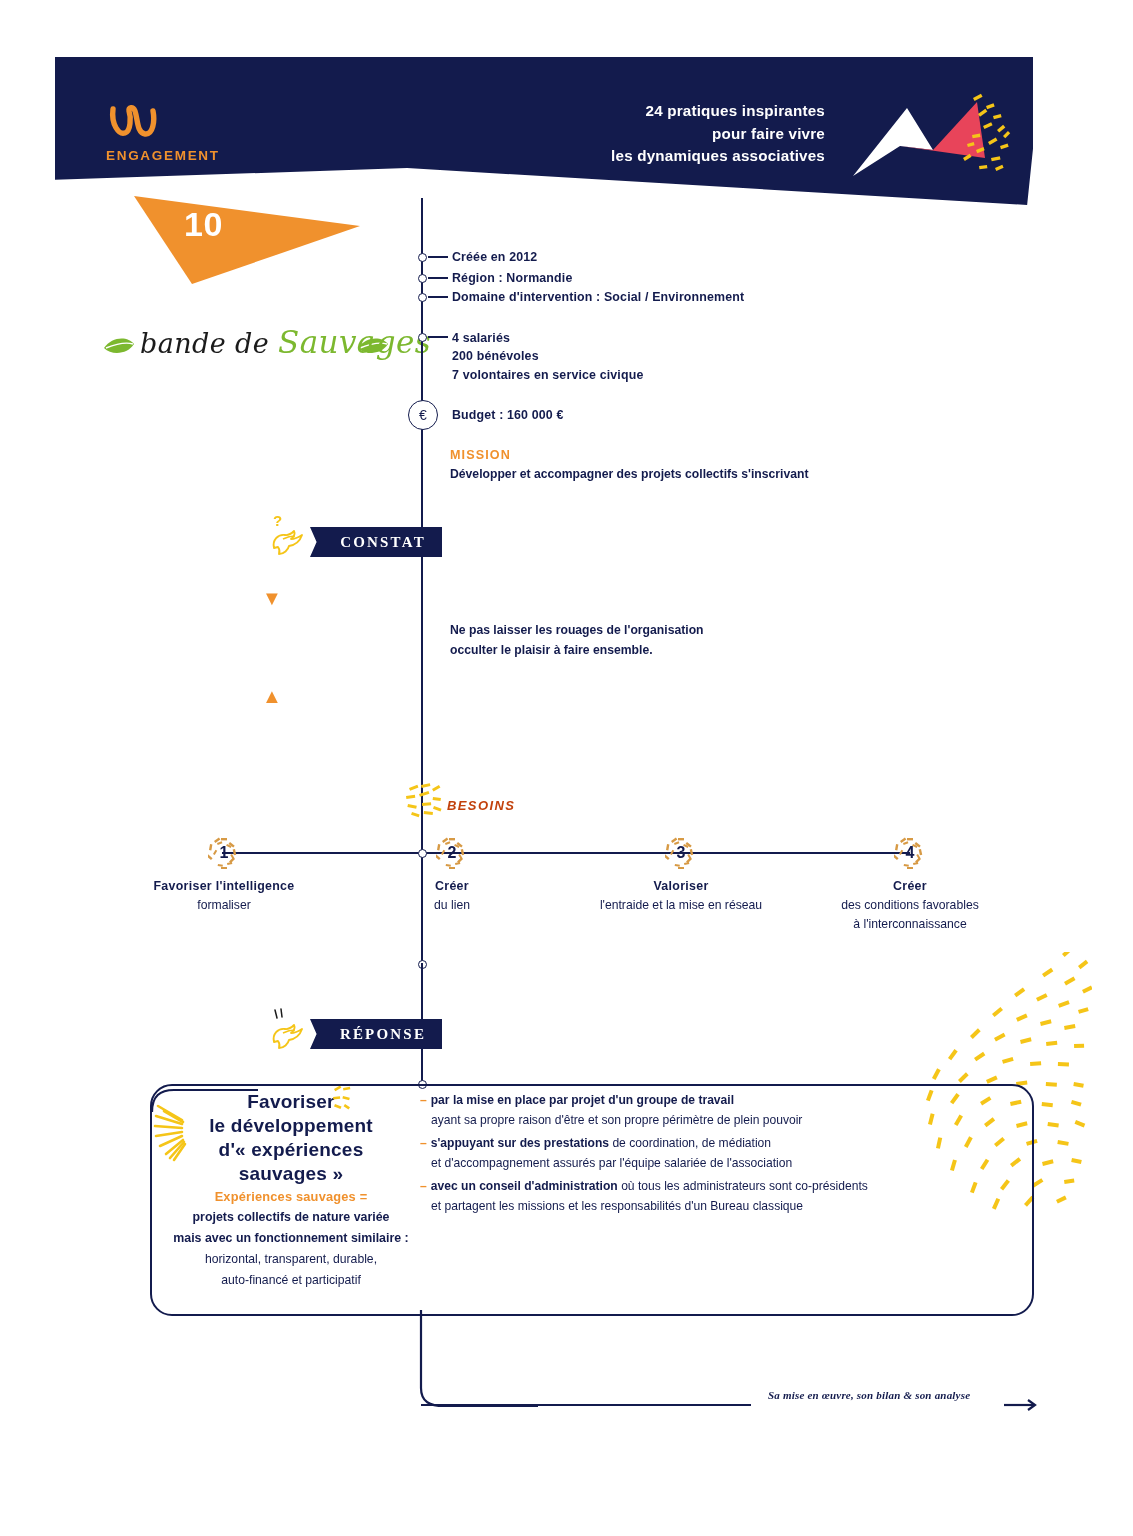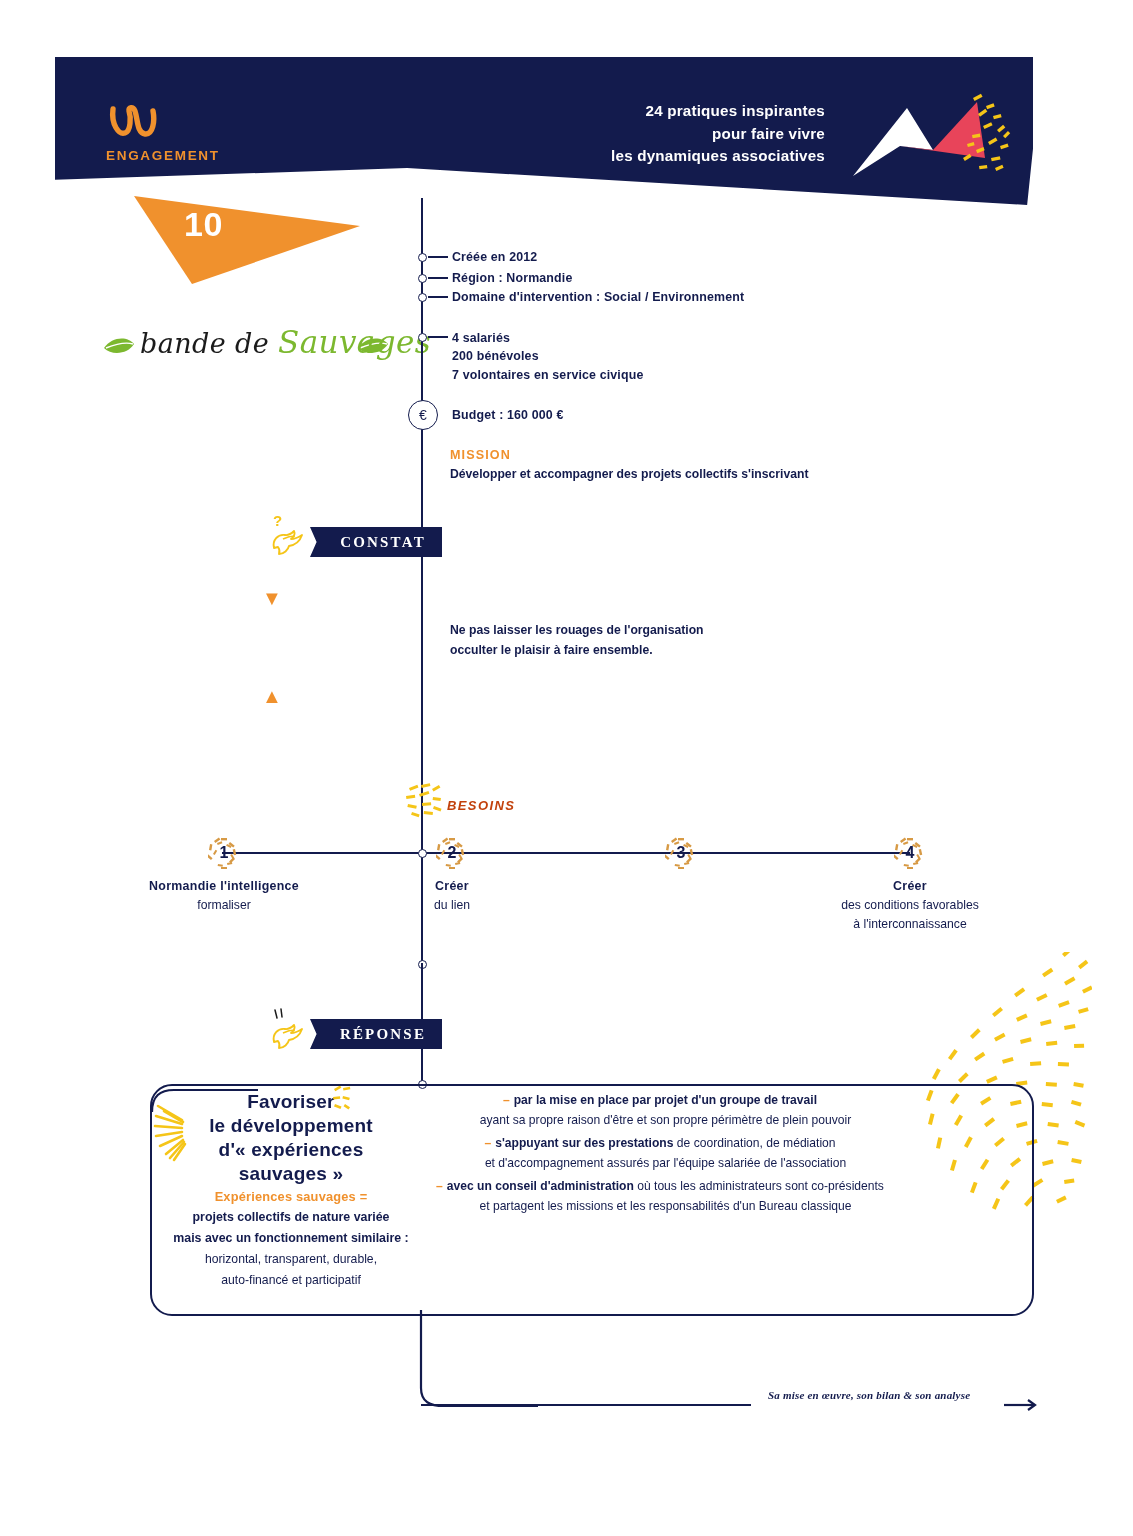--- a/index.html
+++ b/index.html
@@ -143,21 +143,21 @@
     color:#131B4D;font-size:19px;font-weight:bold;line-height:24px;letter-spacing:.2px;
   }
   .resp-def{
     position:absolute;left:150px;top:1186px;width:282px;text-align:center;color:#131B4D;
   }
   .resp-def .dt{color:#F0912D;font-size:12.8px;font-weight:bold;line-height:21px;letter-spacing:.2px;}
   .resp-def .db{font-size:12.4px;font-weight:bold;line-height:21px;}
   .resp-def .dn{font-size:12.2px;line-height:21px;}
 
   .bullets{position:absolute;left:420px;top:1091px;width:480px;color:#131B4D;}
-  .bullets li{list-style:none;margin:0 0 4px 0;font-size:12.1px;line-height:19.6px;text-align:center;}
+  .bullets li{list-style:none;margin:0 0 4px 0;font-size:12.1px;line-height:19.6px;}
   .bullets ul{margin:0;padding:0;}
   .bullets .dash{color:#F0912D;font-weight:bold;margin-right:4px;}
   .bullets b{font-weight:bold;}
   .bullets .cont{display:block;padding-left:11px;}
 
   
   .foot-line{position:absolute;left:421px;top:1404px;width:330px;height:2.2px;background:#131B4D;}
   .foot-text{
     position:absolute;left:768px;top:1389px;color:#131B4D;
     font-family:"Liberation Serif", serif;font-style:italic;
@@ -315,21 +315,21 @@
           <rect x="19" y="7" width="5" height="2" transform="rotate(25 19 7)"></rect>
         <rect x="5" y="17" width="5" height="2" transform="rotate(-60 5 17)"></rect>
           <rect x="24" y="17" width="5" height="2" transform="rotate(60 24 17)"></rect>
         <rect x="10" y="27" width="5" height="2" transform="rotate(10 10 27)"></rect>
           <rect x="19" y="26" width="5" height="2" transform="rotate(-12 19 26)"></rect>
       </g>
     </svg>
     <span>1</span>
   </div>
   <div class="need-txt" style="left:104px;top:877px;width:240px;">
-    <div class="t1">Normandie l'intelligence</div>
+    <div class="t1">Favoriser l'intelligence</div>
     <div class="t2">formaliser</div>
   </div>
 
   <div class="need-num" style="left:436px;top:837px;">
     <svg class="halo" width="32" height="32" viewBox="0 0 32 32">
       <g fill="#D79A45">
         <rect x="13" y="1" width="6" height="2.4"></rect>
           <rect x="6" y="4" width="6" height="2.4" transform="rotate(-35 6 4)"></rect>
         <rect x="22" y="5" width="6" height="2.4" transform="rotate(38 22 5)"></rect>
           <rect x="1" y="13" width="6" height="2.4" transform="rotate(-80 1 13)"></rect>
@@ -365,20 +365,24 @@
           <rect x="13" y="30" width="6" height="2.4"></rect>
         <rect x="9" y="6" width="5" height="2" transform="rotate(-20 9 6)"></rect>
           <rect x="19" y="7" width="5" height="2" transform="rotate(25 19 7)"></rect>
         <rect x="5" y="17" width="5" height="2" transform="rotate(-60 5 17)"></rect>
           <rect x="24" y="17" width="5" height="2" transform="rotate(60 24 17)"></rect>
         <rect x="10" y="27" width="5" height="2" transform="rotate(10 10 27)"></rect>
           <rect x="19" y="26" width="5" height="2" transform="rotate(-12 19 26)"></rect>
       </g>
     </svg>
     <span>3</span>
+  </div>
+  <div class="need-txt" style="left:571px;top:877px;width:220px;">
+    <div class="t1">Valoriser</div>
+    <div class="t2">l'entraide et la mise en réseau</div>
   </div>
 
   <div class="need-num" style="left:894px;top:837px;">
     <svg class="halo" width="32" height="32" viewBox="0 0 32 32">
       <g fill="#D79A45">
         <rect x="13" y="1" width="6" height="2.4"></rect>
           <rect x="6" y="4" width="6" height="2.4" transform="rotate(-35 6 4)"></rect>
         <rect x="22" y="5" width="6" height="2.4" transform="rotate(38 22 5)"></rect>
           <rect x="1" y="13" width="6" height="2.4" transform="rotate(-80 1 13)"></rect>
         <rect x="27" y="12" width="6" height="2.4" transform="rotate(78 27 12)"></rect>

